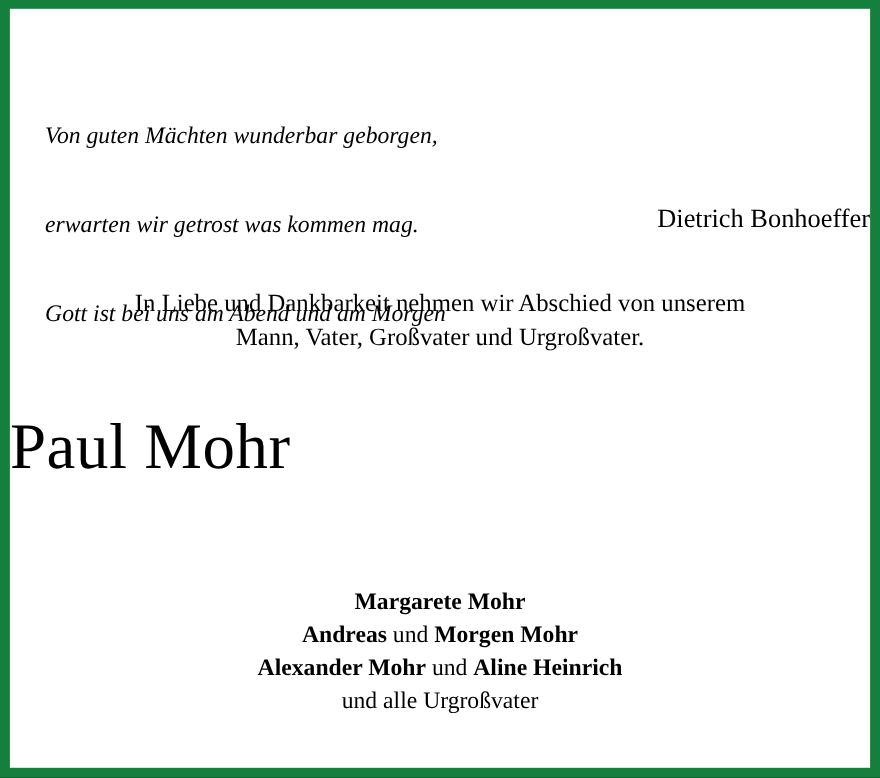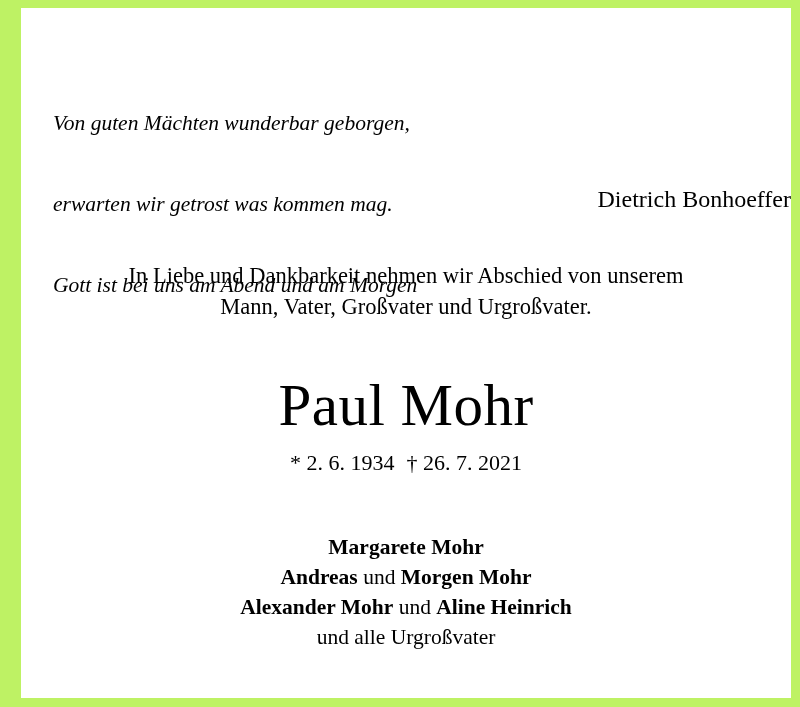--- a/index.html
+++ b/index.html
@@ -12,23 +12,23 @@
     height: 707px;
     overflow: hidden;
     font-family: "Liberation Serif", serif;
   }
   .obituary-frame {
     position: absolute;
     left: 0;
     top: 0;
     width: 800px;
     height: 707px;
-    background: #bef264;
+    background: #15803d;
     box-sizing: border-box;
-    padding: 8px 9px 9px 21px;
+    padding: 8px 9px 9px 9px;
   }
   .obituary-card {
     width: 100%;
     height: 100%;
     background: #ffffff;
     box-sizing: border-box;
     position: relative;
   }
   .verse {
     position: absolute;
@@ -62,21 +62,21 @@
     font-size: 22.5px;
     line-height: 31px;
     color: #000000;
   }
   .intro-line { display: block; }
   .name {
     position: absolute;
     left: 0;
     right: 0;
     top: 363px;
-    text-align: center;
+    text-align: left;
     font-size: 59px;
     letter-spacing: 0.5px;
     color: #000000;
   }
   .dates {
     position: absolute;
     left: 0;
     right: 0;
     top: 442px;
     text-align: center;
@@ -111,23 +111,20 @@
 
     <div class="author">Dietrich Bonhoeffer</div>
 
     <div class="intro">
       <span class="intro-line">In Liebe und Dankbarkeit nehmen wir Abschied von unserem</span>
       <span class="intro-line">Mann, Vater, Großvater und Urgroßvater.</span>
     </div>
 
     <div class="name">Paul Mohr</div>
 
-    <div class="dates">
-      <span>* 2. 6. 1934</span><span class="sep"></span><span>† 26. 7. 2021</span>
-    </div>
 
     <div class="survivors">
       <span class="ln">
         <span class="bold">Margarete Mohr</span>
       </span>
       <span class="ln">
         <span class="bold">Andreas</span><span> und </span><span class="bold">Morgen Mohr</span>
       </span>
       <span class="ln">
         <span class="bold">Alexander Mohr</span><span> und </span><span class="bold">Aline Heinrich</span>

